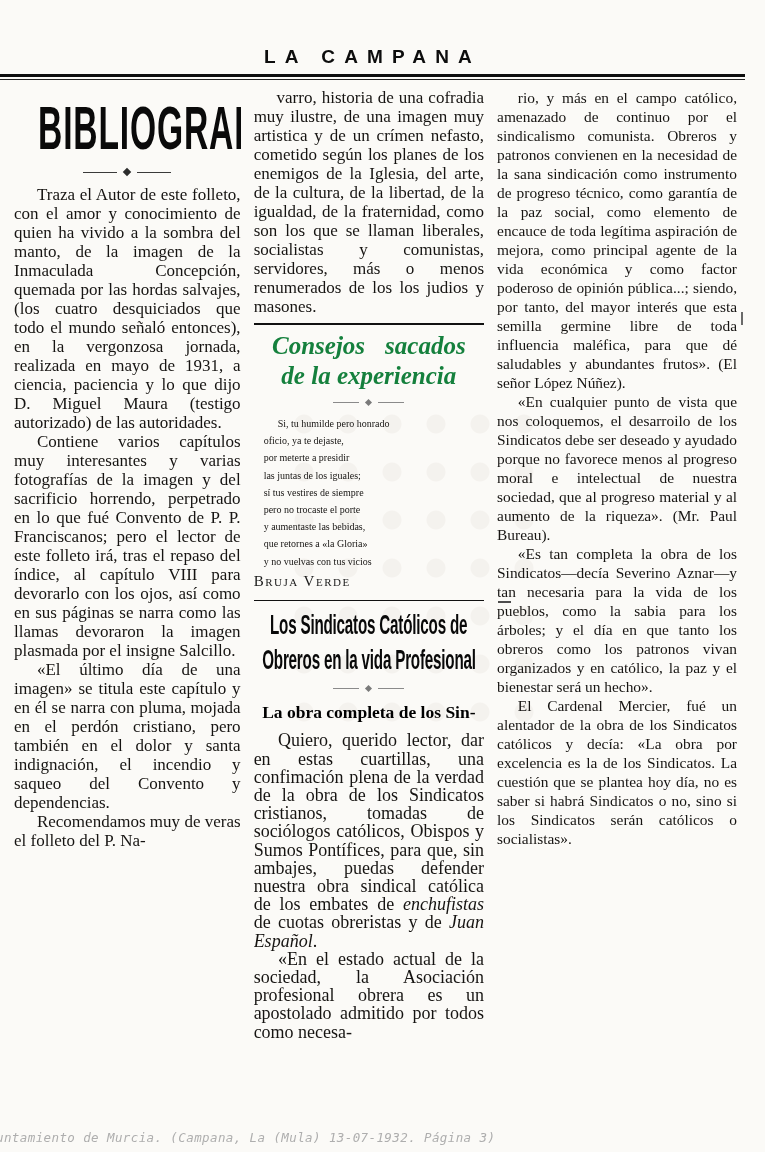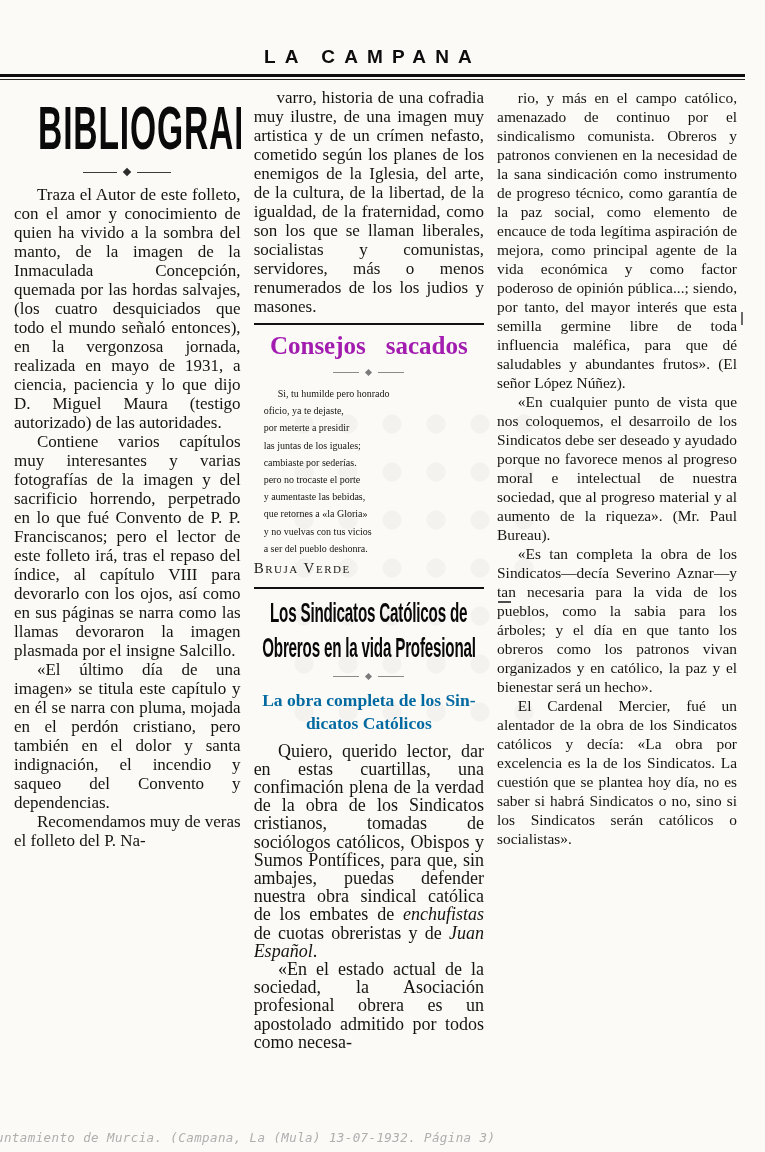--- a/index.html
+++ b/index.html
@@ -47,41 +47,42 @@
   .orn{display:flex;align-items:center;justify-content:center;gap:7px;margin:9px auto 10px;}
   .orn .bar{height:1px;background:#3a3a3a;width:34px;}
   .orn .diamond{width:6px;height:6px;background:#2c2c2c;transform:rotate(45deg);}
   .orn.faint .bar{background:#8a8a8a;width:26px;}
   .orn.faint .diamond{background:#7a7a7a;width:5px;height:5px;}
 
   
   .sec-rule{height:2px;background:#111;margin:7px 0 6px;}
   .sec-rule2{height:1.5px;background:#111;margin:10px 0 6px;}
   .consejos-title{
-    text-align:center;font-weight:bold;font-size:25px;line-height:30px;color:#a21caf;
+    text-align:center;font-weight:bold;font-size:25px;line-height:30px;color:#15803d;
     margin-top:2px;
+    font-style:italic;
   }
   .consejos-title .l1{word-spacing:0.55em;}
   .poem{margin:4px 0 0 10px;font-size:10px;line-height:17.2px;}
   .poem .line{white-space:nowrap;}
   .poem .line.first{text-indent:14px;}
   .signature{
     padding-right:52px;margin-top:3px;
     font-variant:small-caps;font-size:15px;letter-spacing:1.5px;color:#1a1a1a;
   }
 
   
   .cond-headline{text-align:center;margin-top:4px;font-family:"Liberation Sans", sans-serif;font-weight:bold;}
   .cond-headline .line{line-height:35px;}
   .cond-headline .stretch{
     display:inline-block;font-size:15.5px;letter-spacing:-0.2px;white-space:nowrap;
     transform:scale(0.98,1.78);transform-origin:center center;color:#090909;
   }
   .subhead{
-    text-align:center;font-weight:bold;font-size:17.5px;line-height:23px;margin:2px 0 7px;color:#0369a1;
+    text-align:center;font-weight:bold;font-size:17.5px;line-height:23px;margin:2px 0 7px;color:#000000;
   }
 
   
   .watermark{
     position:absolute;left:282px;top:400px;width:255px;height:335px;pointer-events:none;
     background-image:radial-gradient(circle, #efece6 0 9px, rgba(0,0,0,0) 10px);
     background-size:44px 48px;opacity:0.55;z-index:-1;
   }
   .speck-dash{position:absolute;left:498px;top:601px;width:13px;height:2px;background:#4d4d4d;}
   .speck-tick{position:absolute;left:741px;top:312px;width:2px;height:13px;background:#6a6a6a;}
@@ -120,56 +121,55 @@
       <p class="body">«El último día de una imagen» se titula este capítulo y en él se narra con pluma, mojada en el perdón cristiano, pero también en el dolor y santa indignación, el incendio y saqueo del Convento y dependencias.</p>
       <p class="body">Recomendamos muy de veras el folleto del P. Na-</p>
     </div>
 
     <div class="col col-mid">
       <p class="body mid-top">varro, historia de una cofradia muy ilustre, de una imagen muy artistica y de un crímen nefasto, cometido según los planes de los enemigos de la Iglesia, del arte, de la cultura, de la libertad, de la igualdad, de la fraternidad, como son los que se llaman liberales, socialistas y comunistas, servidores, más o menos renumerados de los los judios y masones.</p>
 
       <div class="sec-rule"></div>
       <div class="consejos-title">
         <div class="l1">Consejos sacados</div>
+        <div class="l2">de la experiencia</div>
       </div>
       <div class="orn faint">
         <span class="bar"></span>
         <span class="diamond"></span>
         <span class="bar"></span>
       </div>
 
       <div class="poem">
         <div class="line first">Si, tu humilde pero honrado</div>
         <div class="line">oficio, ya te dejaste,</div>
         <div class="line">por meterte a presidir</div>
         <div class="line">las juntas de los iguales;</div>
-        <div class="line">cambiaste por sederías.</div>
+        <div class="line">sí tus vestires de siempre</div>
         <div class="line">pero no trocaste el porte</div>
         <div class="line">y aumentaste las bebidas,</div>
         <div class="line">que retornes a «la Gloria»</div>
         <div class="line">y no vuelvas con tus vicios</div>
-        <div class="line">a ser del pueblo deshonra.</div>
       </div>
       <div class="signature">Bruja Verde</div>
 
       <div class="sec-rule2"></div>
       <div class="cond-headline">
         <div class="line"><span class="stretch">Los Sindicatos Católicos de</span></div>
         <div class="line"><span class="stretch">Obreros en la vida Profesional</span></div>
       </div>
       <div class="orn faint">
         <span class="bar"></span>
         <span class="diamond"></span>
         <span class="bar"></span>
       </div>
 
       <div class="mid-low">
         <div class="subhead">
           <div>La obra completa de los Sin-</div>
-          <div>dicatos Católicos</div>
         </div>
         <p class="body"><span>Quiero, querido lector, dar en estas cuartillas, una confimación plena de la verdad de la obra de los Sindicatos cristianos, tomadas de sociólogos católicos, Obispos y Sumos Pontífices, para que, sin ambajes, puedas defender nuestra obra sindical católica de los embates de </span><span class="it">enchufistas</span><span> de cuotas obreristas y de </span><span class="it">Juan Español</span><span>.</span></p>
         <p class="body">«En el estado actual de la sociedad, la Asociación profesional obrera es un apostolado admitido por todos como necesa-</p>
       </div>
     </div>
 
     <div class="col col-right">
       <p class="body">rio, y más en el campo católico, amenazado de continuo por el sindicalismo comunista. Obreros y patronos convienen en la necesidad de la sana sindicación como instrumento de progreso técnico, como garantía de la paz social, como elemento de encauce de toda legítima aspiración de mejora, como principal agente de la vida económica y como factor poderoso de opinión pública...; siendo, por tanto, del mayor interés que esta semilla germine libre de toda influencia maléfica, para que dé saludables y abundantes frutos». (El señor López Núñez).</p>
       <p class="body">«En cualquier punto de vista que nos coloquemos, el desarroilo de los Sindicatos debe ser deseado y ayudado porque no favorece menos al progreso moral e intelectual de nuestra sociedad, que al progreso material y al aumento de la riqueza». (Mr. Paul Bureau).</p>
       <p class="body">«Es tan completa la obra de los Sindicatos—decía Severino Aznar—y tan necesaria para la vida de los pueblos, como la sabia para los árboles; y el día en que tanto los obreros como los patronos vivan organizados y en católico, la paz y el bienestar será un hecho».</p>

